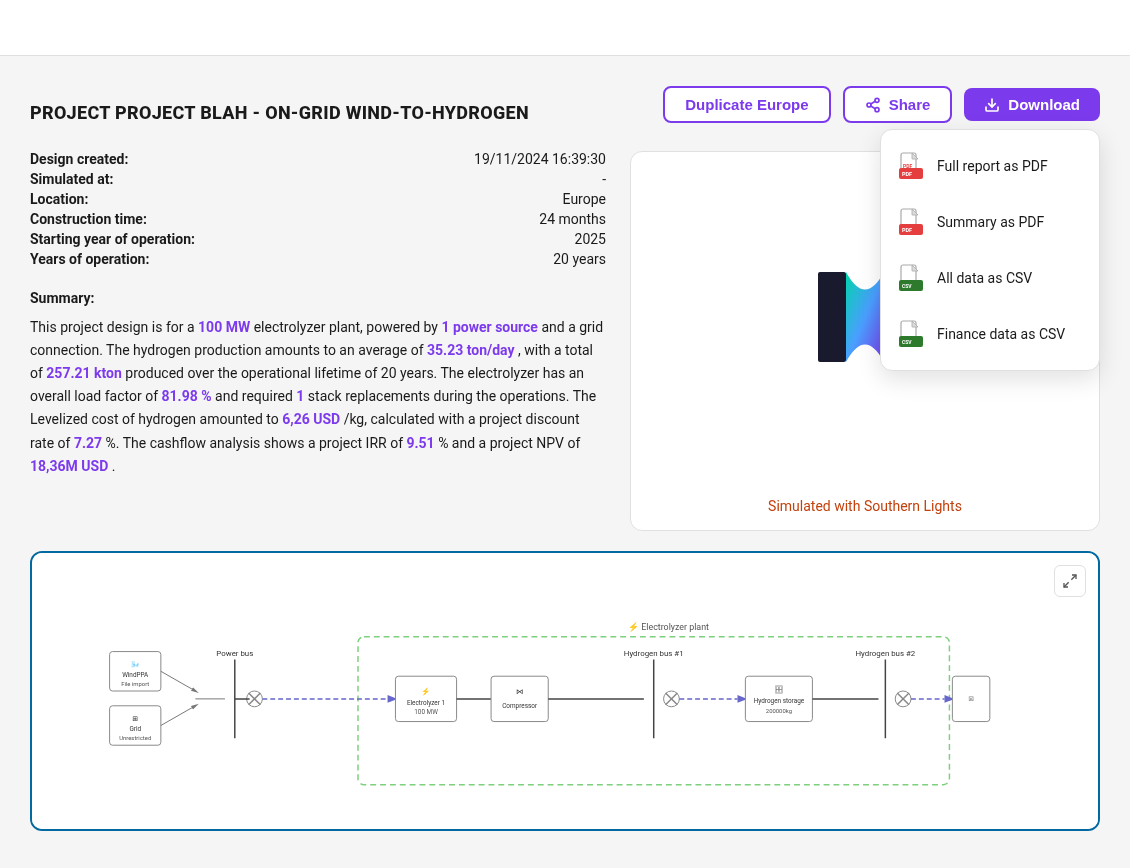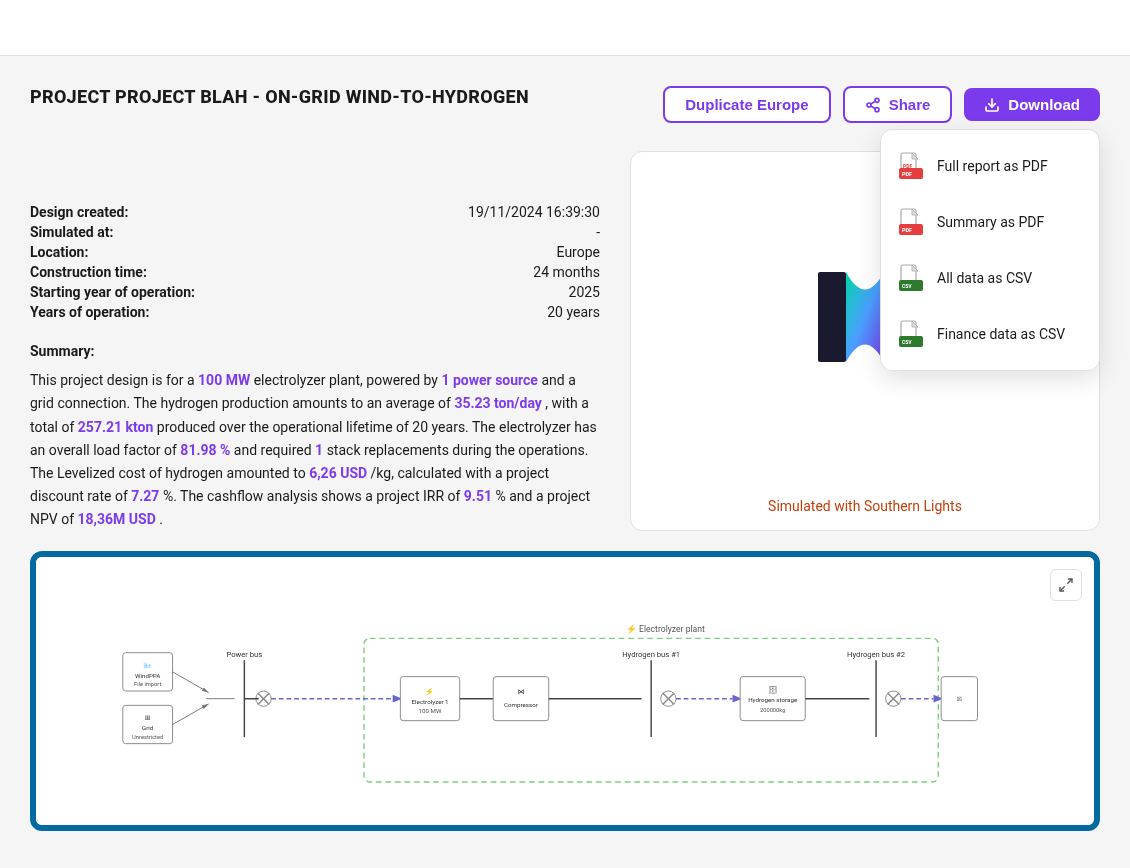--- a/index.html
+++ b/index.html
@@ -15,21 +15,21 @@
       border-bottom: 1px solid #e0e0e0;
     }
 
     .main-content {
       padding: 30px 30px 20px 30px;
       max-width: 1130px;
     }
 
     .header-row {
       display: flex;
-      align-items: flex-start;
+      align-items: flex-end;
       justify-content: space-between;
       margin-bottom: 28px;
     }
 
     .project-title {
       font-size: 18px;
       font-weight: 800;
       color: #1a1a1a;
       letter-spacing: 0.3px;
     }
@@ -64,22 +64,21 @@
       font-size: 15px;
       font-weight: 600;
       cursor: pointer;
       display: flex;
       align-items: center;
       gap: 8px;
     }
 
     .content-area {
       display: flex;
-      gap: 30px;
-      align-items: flex-end;
+      gap: 24px;
     }
 
     .left-panel {
       flex: 1;
       min-width: 0;
     }
 
     .meta-table {
       margin-bottom: 20px;
     }
@@ -143,21 +142,21 @@
     .simulated-text {
       font-size: 14px;
       color: #c2410c;
       padding: 16px;
       text-align: center;
     }
 
     .diagram-section {
       margin-top: 20px;
       background: white;
-      border: 6px solid #0369a1;
+      border: 2px solid #0369a1;
       border-radius: 12px;
       height: 280px;
       position: relative;
       overflow: hidden;
     }
 
     .expand-btn {
       position: absolute;
       top: 12px;
       right: 12px;

